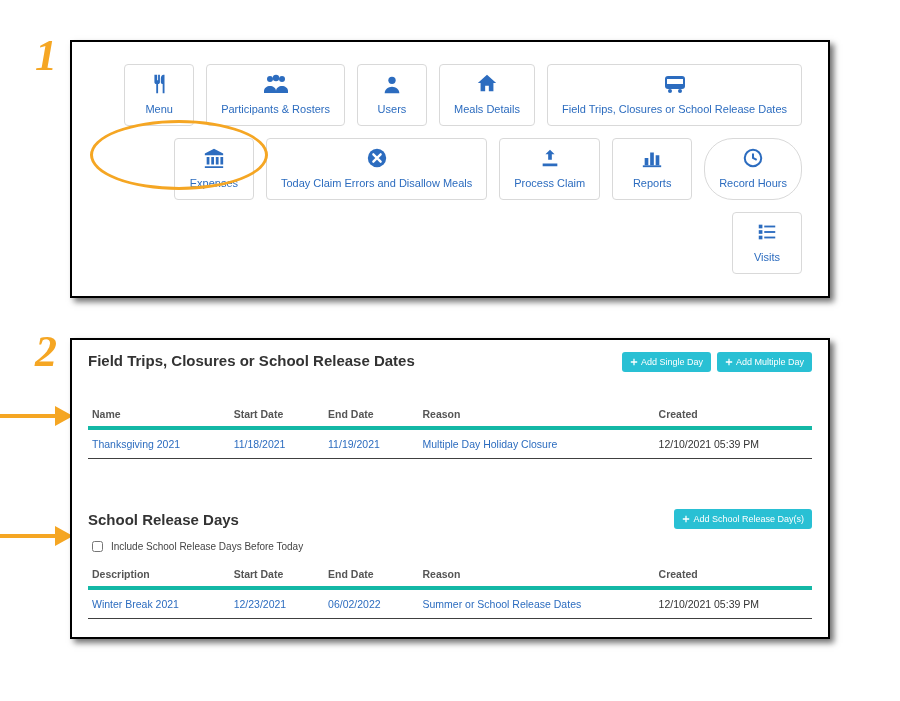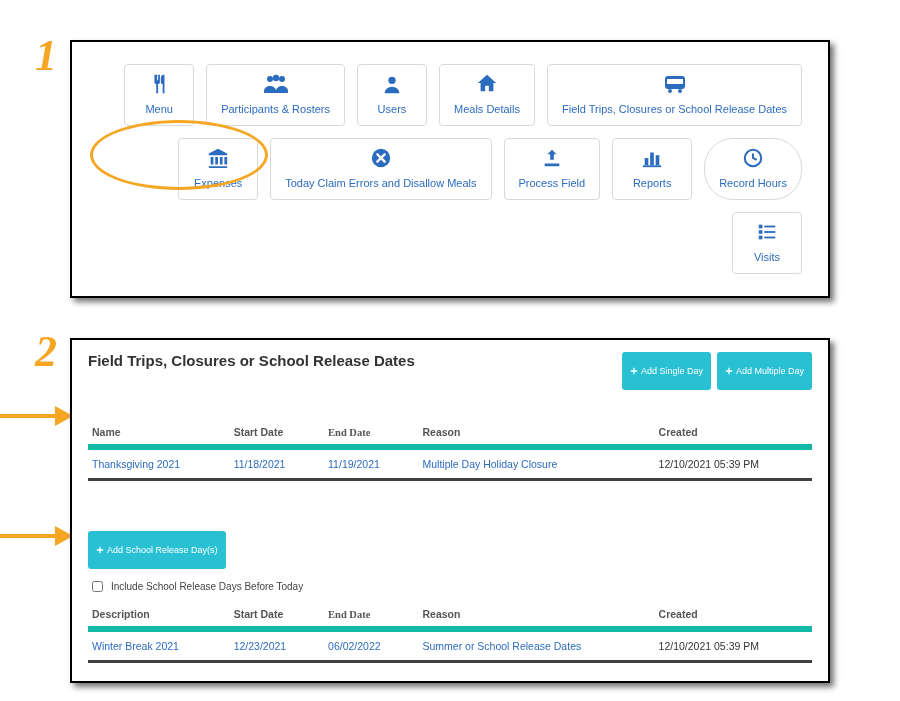--- a/index.html
+++ b/index.html
@@ -90,40 +90,40 @@
     font-weight: bold;
     color: #333;
   }
   .btn-group { display: flex; gap: 6px; }
   .btn-teal {
     background: #29c0d4;
     color: #fff;
     border: none;
     border-radius: 3px;
     font-size: 9px;
-    padding: 14px 8px;
+    padding: 5px 8px;
     cursor: pointer;
     display: flex;
     align-items: center;
     gap: 3px;
   }
   .btn-teal svg { width: 8px; height: 8px; }
   .table-wrap { margin-top: 30px; }
   table { width: 100%; border-collapse: collapse; font-size: 10.5px; }
   thead th {
     color: #555;
     font-weight: bold;
     text-align: left;
     padding: 6px 4px;
-    border-bottom: 6px solid #14b8a6;
+    border-bottom: 4px solid #14b8a6;
   }
   tbody td {
     padding: 8px 4px;
     color: #2c6cbf;
-    border-bottom: 3px solid #404040;
+    border-bottom: 1px solid #404040;
   }
   tbody td.plain { color: #333; }
   .section-divider { height: 40px; }
   .section-header {
     display: flex;
     justify-content: space-between;
     align-items: center;
     margin-top: 10px;
   }
   .checkbox-row {
@@ -131,21 +131,21 @@
     color: #444;
     padding: 12px 4px 10px;
     display: flex;
     align-items: center;
     gap: 8px;
   }
   .checkbox-row input { width: 11px; height: 11px; }
   
   .col-name { width: 18%; }
   .col-start { width: 12%; }
-  .col-end { width: 12%; font-family: Liberation Serif, serif; }
+  .col-end { width: 12%; }
   .col-reason { width: 30%; }
   .col-created { width: 20%; }
 </style>
 </head>
 <body>
 
 <div class="container">
 
   <div style="position:relative;">
     <div class="step-number">1</div>
@@ -224,21 +224,21 @@
           </span>
           <span class="label">Today Claim Errors and Disallow Meals</span>
         </div>
 
         <div class="tile" style="min-width:90px;">
           <span class="icon">
             <svg width="22" height="22" viewBox="0 0 24 24" fill="#2c6cbf">
                 <path d="M12 3l5 5h-3v6h-4V8H7l5-5zM4 18h16v3H4v-3z"></path>
               </svg>
           </span>
-          <span class="label">Process Field</span>
+          <span class="label">Process Claim</span>
         </div>
 
         <div class="tile" style="min-width:80px;">
           <span class="icon">
             <svg width="22" height="22" viewBox="0 0 24 24" fill="#2c6cbf">
                 <rect x="4" y="12" width="4" height="8"></rect>
                 <rect x="10" y="6" width="4" height="14"></rect>
                 <rect x="16" y="9" width="4" height="11"></rect>
                 <rect x="2" y="20" width="20" height="2"></rect>
               </svg>
@@ -325,20 +325,21 @@
               <td>Multiple Day Holiday Closure</td>
               <td class="plain">12/10/2021 05:39 PM</td>
             </tr>
           </tbody>
         </table>
       </div>
 
       <div class="section-divider"></div>
 
       <div class="section-header">
+        <div class="panel2-title">School Release Days</div>
         <button class="btn-teal">
           <svg viewBox="0 0 10 10">
               <path d="M5 1v8M1 5h8" stroke="#fff" stroke-width="1.6"></path>
             </svg>
           <span>Add School Release Day(s)</span>
         </button>
       </div>
 
       <div class="checkbox-row">
         <input type="checkbox" style="">

